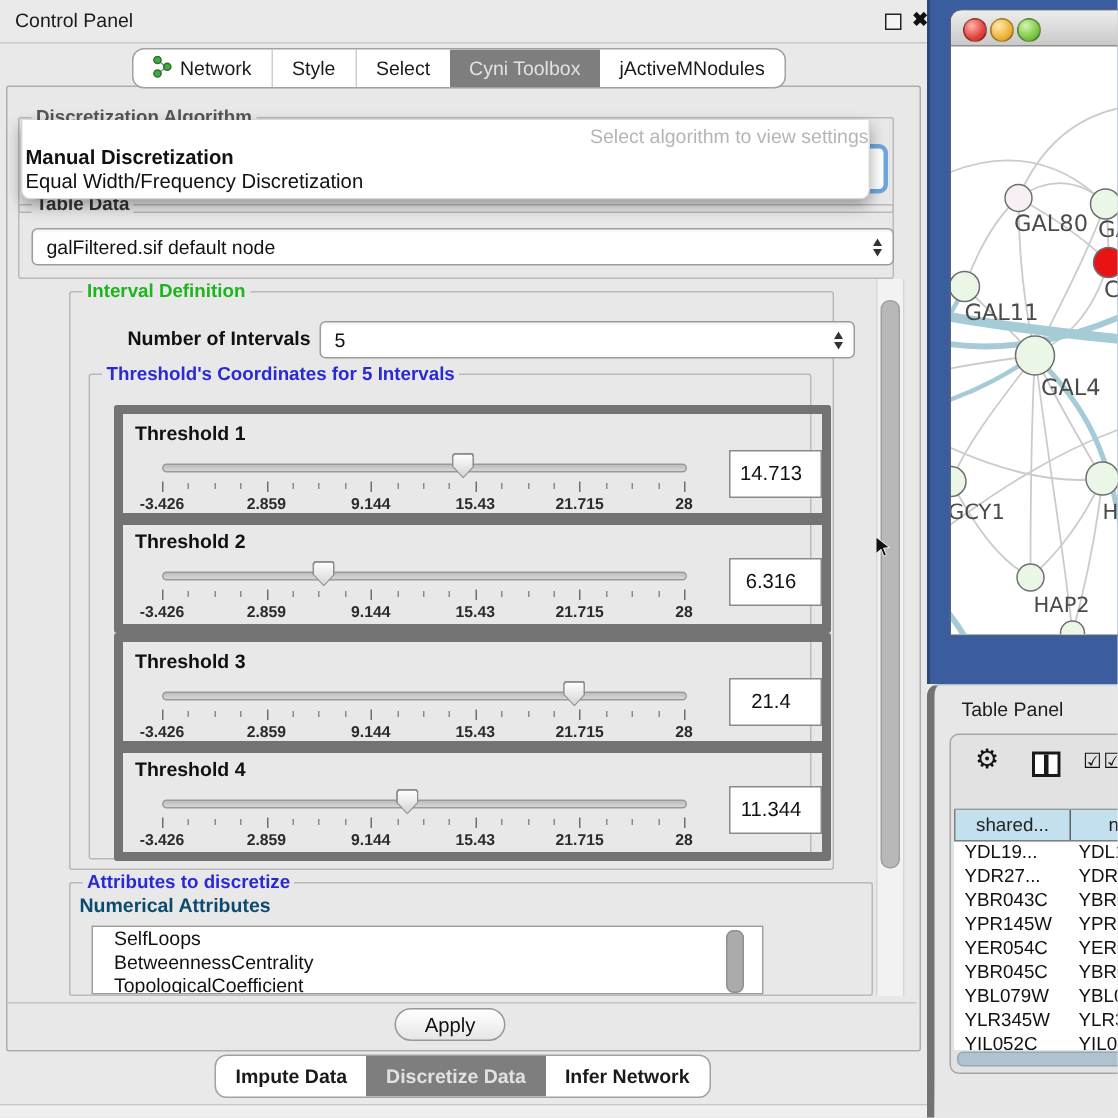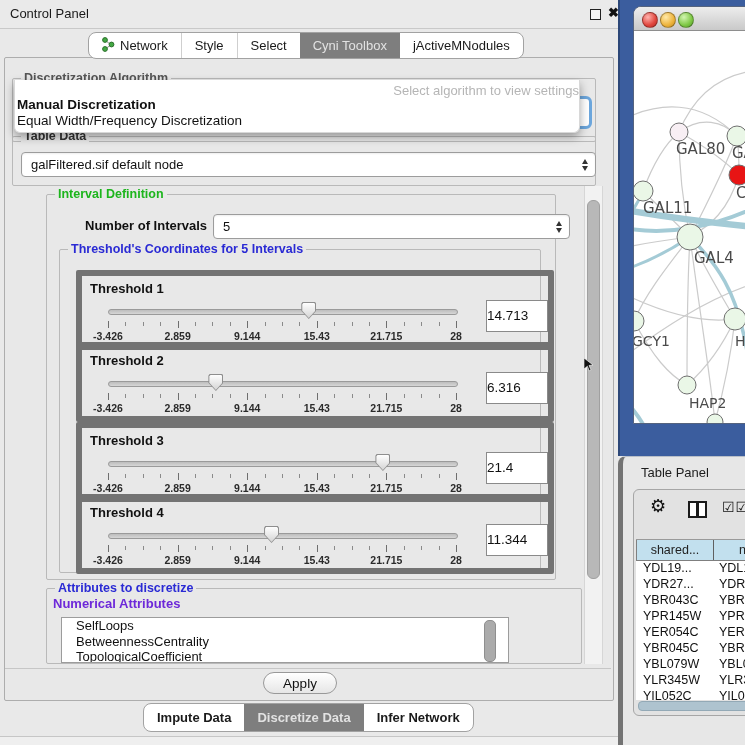--- a/index.html
+++ b/index.html
@@ -64,21 +64,21 @@
   .handle{background:#8E8E8E}
   .handle .hinner{position:absolute;left:1px;top:1px;right:1px;bottom:1px;
           clip-path:polygon(8% 0,92% 0,100% 10%,100% 52%,50% 100%,0 52%,0 10%);
           background:linear-gradient(#FEFEFE,#D4D4D4)}
   .ruler{position:absolute;left:0;top:19px;width:348px;height:8px}
   .tick{position:absolute;top:1px;width:1px;height:4px;background:#8A8A8A}
   .tick.major{height:7px;top:0;background:#6E6E6E}
   .labels{position:absolute;left:0;top:28px;width:348px;height:12px}
   .tlabel{position:absolute;transform:translateX(-50%);font-size:10.5px;font-weight:700;color:#2b2b2b;white-space:nowrap}
   .vbox{position:absolute;left:404px;top:24px;width:54px;height:30px;background:#fff;border:1px solid #8A8A8A;
-        font-size:13.5px;color:#111;text-align:left;line-height:30px;padding-right:6px}
+        font-size:13.5px;color:#111;text-align:center;line-height:30px;padding-right:6px}
 
   
   .attr-list{position:absolute;left:14px;top:28px;width:446px;height:44px;background:#fff;border:1px solid #9C9C9C;overflow:hidden}
   .attr-item{padding-left:14px;font-size:13px;color:#111;line-height:15.5px;white-space:nowrap}
   .attr-scroll{position:absolute;right:12px;top:2px;width:10px;height:40px;background:#ABABAB;border:1px solid #8F8F8F;border-radius:5px}
 
   
   .pscroll-track{left:584px;top:186px;width:17px;height:478px;background:#F2F2F2;border-left:1px solid #D6D6D6;border-right:1px solid #D6D6D6}
   .pscroll-thumb{position:absolute;left:2px;top:14px;width:11px;height:377px;background:#B8B8B8;border:1px solid #A0A0A0;border-radius:6px}
 
@@ -358,21 +358,21 @@
             <div class="tlabel" style="left: 100%;">28</div>
           </div>
       </div>
       <div class="vbox">11.344</div>
     </div>
   </div>
 </div>
 
 <div class="group" style="left:46px;top:588px;width:534px;height:74px">
   <span class="gtitle gt-blue">Attributes to discretize</span>
-  <div style="position:absolute;left:6px;top:7px;font-size:13px;font-weight:700;color:#6d28d9">Numerical Attributes</div>
+  <div style="position:absolute;left:6px;top:7px;font-size:13px;font-weight:700;color:#0c4a6e">Numerical Attributes</div>
   <div class="attr-list">
     <div class="attr-item">SelfLoops</div>
     <div class="attr-item">BetweennessCentrality</div>
     <div class="attr-item">TopologicalCoefficient</div>
     <div class="attr-scroll"></div>
   </div>
 </div>
 
 <div class="abs pscroll-track">
   <div class="pscroll-thumb"></div>

